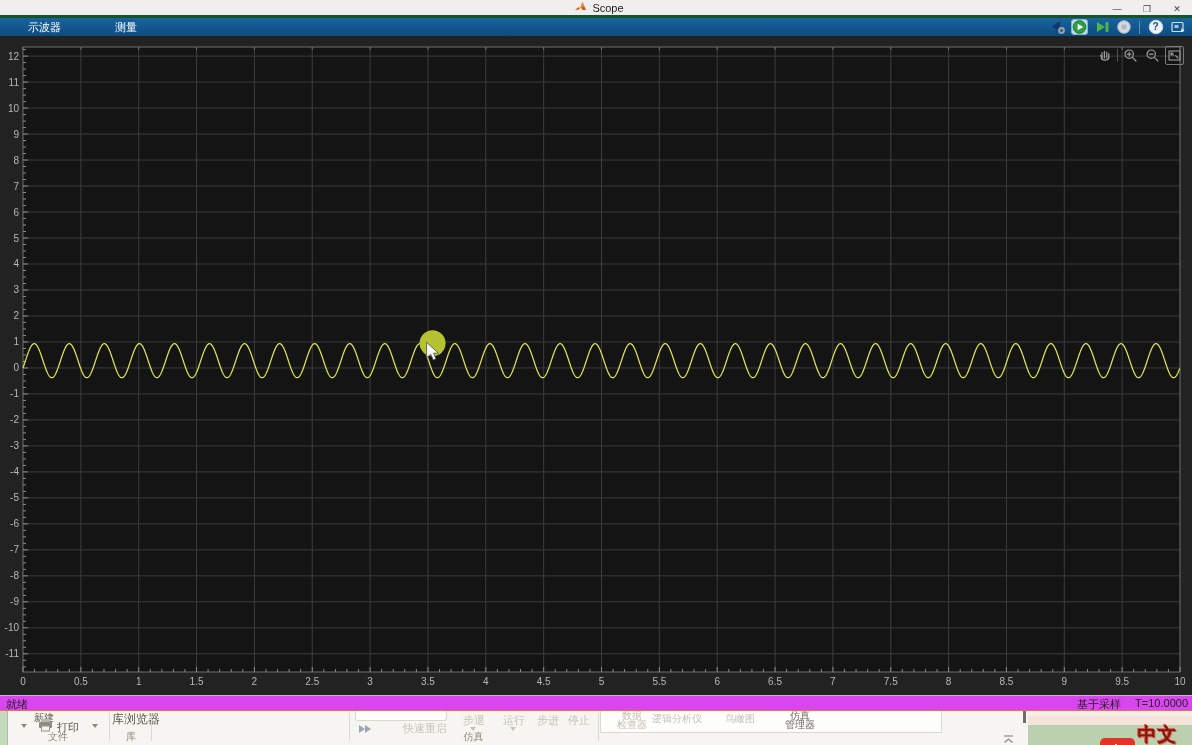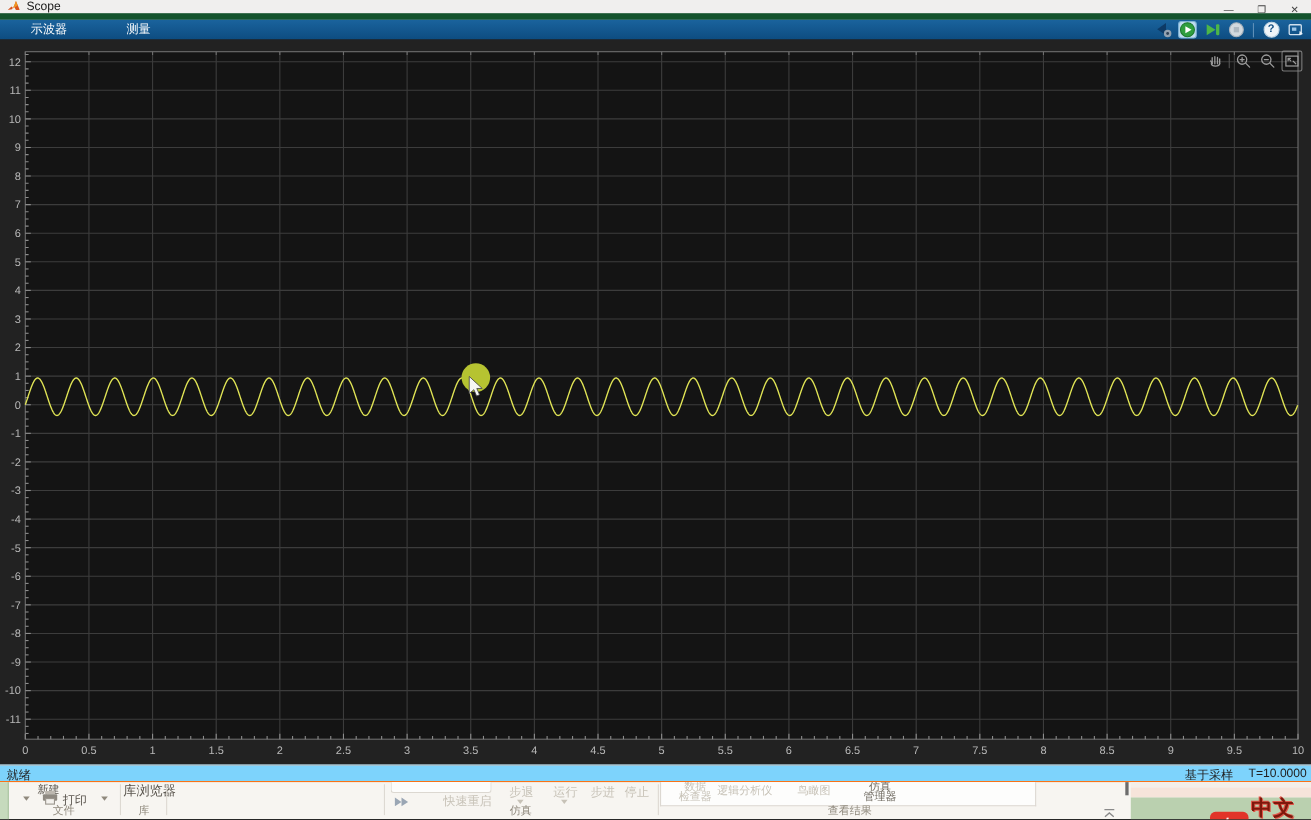--- a/index.html
+++ b/index.html
@@ -1,20 +1,20 @@
 <!DOCTYPE html>
 <html><head>
 <meta charset="utf-8">
 <style>
   html,body{margin:0;padding:0;background:#000;}
   *{box-sizing:border-box;font-family:"Liberation Sans","DejaVu Sans",sans-serif;}
   #app{position:relative;width:1192px;height:745px;overflow:hidden;background:#1e1e1e;}
 
   
-  #titlebar{position:absolute;left:0;top:0;width:1192px;height:18px;background:#f0efee;display:flex;align-items:center;border-bottom:6px solid #14532d;}
+  #titlebar{position:absolute;left:0;top:0;width:1192px;height:18px;background:#f0efee;display:flex;align-items:center;border-bottom:3px solid #14532d;justify-content:center;}
   #matlab-logo{width:11px;height:11px;margin-left:7px;position:relative;}
   #matlab-logo svg{display:block;}
   #win-title{font-size:11px;color:#1a1a1a;margin-left:6px;}
   #win-controls{position:absolute;right:0;top:0;height:18px;display:flex;}
   .win-btn{width:30px;height:18px;display:flex;align-items:center;justify-content:center;font-size:9px;color:#444;cursor:default;}
 
   
   #menubar{position:absolute;left:0;top:18px;width:1192px;height:18px;background:linear-gradient(#1a639d,#0d4c80);display:flex;align-items:flex-end;}
   .menu-tab{color:#fff;font-size:11px;padding:0 6px;height:18px;line-height:18px;cursor:default;}
   #tab-scope{margin-left:22px;}
@@ -29,21 +29,21 @@
   
   #scope-body{position:absolute;left:0;top:36px;width:1192px;height:659px;background:#222;}
   #plot-svg{position:absolute;left:0;top:0;}
   #plot-tools{position:absolute;right:8px;top:10px;display:flex;align-items:center;gap:3px;opacity:.85;}
   .pt{width:19px;height:19px;display:flex;align-items:center;justify-content:center;border-radius:2px;}
   .pt svg{display:block;}
   .pt-sep{width:1px;height:13px;background:#5c5c5c;}
   #fit-tool{border:1px solid #8a8a8a;}
 
   
-  #statusbar{position:absolute;left:0;top:695px;width:1192px;height:15px;background:#7dd3fc;border-top:1px solid #bcbcbc;font-size:11px;color:#222;}
+  #statusbar{position:absolute;left:0;top:695px;width:1192px;height:15px;background:#d946ef;border-top:1px solid #bcbcbc;font-size:11px;color:#222;}
   #status-left{position:absolute;left:6px;top:1px;}
   #status-right{position:absolute;right:4px;top:1px;display:flex;gap:14px;}
 
   
   #ribbon{position:absolute;left:0;top:710px;width:1192px;height:35px;background:#f7f5f1;border-top:1px solid #f97316;overflow:hidden;font-size:11px;color:#5a554e;}
   #ribbon-left-strip{position:absolute;left:0;top:0;width:8px;height:35px;background:#c6dabd;border-right:1px solid #a9c2a0;}
   .rib-sep{position:absolute;top:2px;height:28px;width:1px;background:#ddd9d2;}
   .rib-group{position:absolute;top:0;height:35px;}
   .rib-label{position:absolute;bottom:2px;left:0;right:0;text-align:center;font-size:10px;color:#8f897d;}
   .ghosted{color:#c7c2b7;}
@@ -532,21 +532,20 @@
     <span class="rib-sep" style="left:598px;"></span>
 
     <div class="rib-group" id="grp-review" style="left:600px;width:345px;">
       <span class="whitebox" style="left:0;top:0;width:342px;height:22px;"></span>
       <span class="two-line" style="position:absolute;left:8px;top:0px;width:48px;"><span class="ghosted">数据
 检查器</span></span>
       <span class="ghosted" style="position:absolute;left:52px;top:1px;font-size:10px;">逻辑分析仪</span>
       <span class="ghosted" style="position:absolute;left:125px;top:1px;font-size:10px;">鸟瞰图</span>
       <span class="two-line" style="position:absolute;left:174px;top:0px;width:52px;"><span class="semi">仿真
 管理器</span></span>
-      <span class="rib-label">查看结果</span>
     </div>
 
     <svg id="collapse-icon" width="13" height="9" viewBox="0 0 13 9">
       <path d="M2 1 h9" stroke="#8a8a8a" stroke-width="1.2" fill="none"></path>
       <path d="M2.5 7.5 L6.5 4 L10.5 7.5" stroke="#8a8a8a" stroke-width="1.2" fill="none"></path>
     </svg>
 
     <div id="corner">
       <div class="band1"></div>
         <div class="band2"></div>

